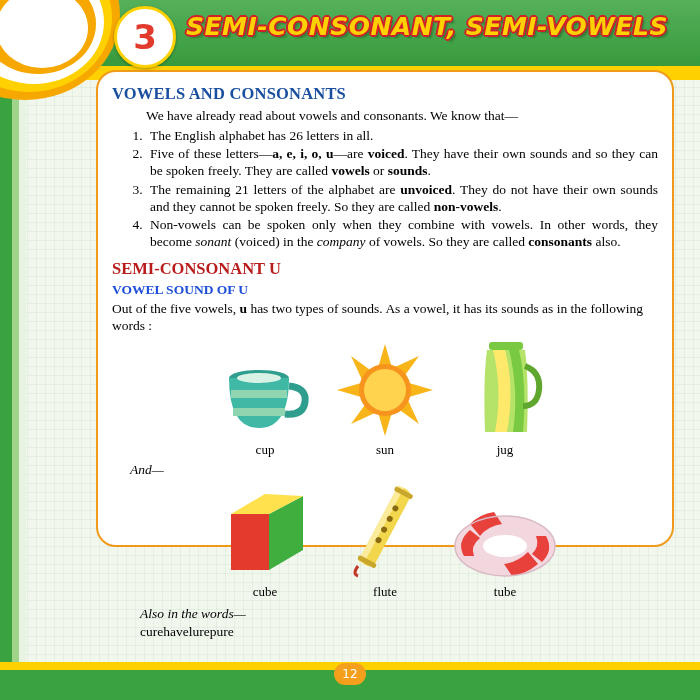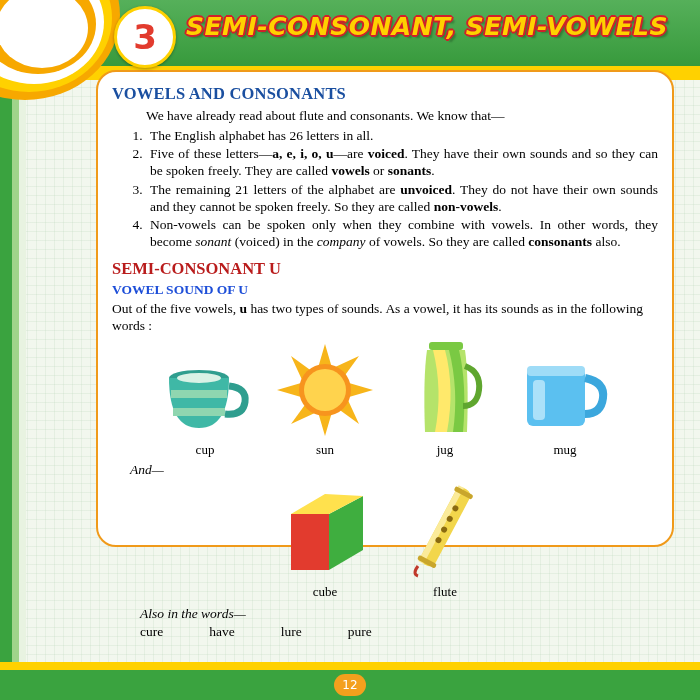--- a/index.html
+++ b/index.html
@@ -186,28 +186,27 @@
   }
   .also-line {
     font-size: 13.5px;
     font-style: italic;
     margin: 6px 0 2px 28px;
   }
   .word-row {
     display: flex;
     margin-left: 28px;
     font-size: 13.5px;
-    gap: 46px;
   }
   
   .page-num {
     position: absolute;
     left: 50%;
     transform: translateX(-50%);
-    bottom: 4px;
+    bottom: 15px;
     width: 32px; height: 22px;
     border-radius: 11px;
     background: #f4a01d;
     color: #ffffff;
     font-family: "DejaVu Sans", sans-serif;
     font-size: 12px;
     display: flex;
     align-items: center;
     justify-content: center;
     z-index: 7;
@@ -246,25 +245,25 @@
       <i class="s5"></i>
   </div>
 
   <div class="chap-num">3</div>
   <div class="chap-title">SEMI-CONSONANT, SEMI-VOWELS</div>
 
   <div class="card">
 
     <h2 class="section">VOWELS AND CONSONANTS</h2>
 
-    <p class="intro">We have already read about flute and consonants. We know that—</p>
+    <p class="intro">We have already read about vowels and consonants. We know that—</p>
 
     <ol class="facts">
       <li><span>The English alphabet has 26 letters in all.</span></li>
-      <li>Five of these letters—<b>a, e, i, o, u</b>—are <b>voiced</b>. They have their own sounds and so they can be spoken freely. They are called <b>vowels</b> or <b>sonants</b>.</li>
+      <li>Five of these letters—<b>a, e, i, o, u</b>—are <b>voiced</b>. They have their own sounds and so they can be spoken freely. They are called <b>vowels</b> or <b>sounds</b>.</li>
       <li>The remaining 21 letters of the alphabet are <b>unvoiced</b>. They do not have their own sounds and they cannot be spoken freely. So they are called <b>non-vowels</b>.</li>
       <li>Non-vowels can be spoken only when they combine with vowels. In other words, they become <i>sonant</i> (voiced) in the <i>company</i> of vowels. So they are called <b>consonants</b> also.</li>
     </ol>
 
     <h2 class="section2">SEMI-CONSONANT U</h2>
     <h3 class="subhead">VOWEL SOUND OF U</h3>
     <p class="para">Out of the five vowels, <b>u</b> has two types of sounds. As a vowel, it has its sounds as in the following words :</p>
 
     <div class="pic-row">
 
@@ -308,31 +307,20 @@
             <rect x="24" y="4" width="34" height="8" rx="3" fill="#7ac943"></rect>
             <path d="M22 12 h38 q4 28 2 82 h-42 q-2 -54 2 -82z" fill="#b5e36a"></path>
             <path d="M28 12 q10 40 2 82 h12 q8 -44 -2 -82z" fill="#ffe96b"></path>
             <path d="M44 12 q10 40 4 82 h10 q4 -48 -4 -82z" fill="#7ac943"></path>
             <path d="M60 28 q16 6 14 24 q-2 16 -16 16" fill="none" stroke="#5fa62f" stroke-width="6"></path>
           </svg>
         </div>
         <div class="pic-label">jug</div>
       </div>
 
-      <div class="pic-cell">
-        <div class="pic-art">
-          <svg width="96" height="92" viewBox="0 0 96 92">
-            <rect x="10" y="20" width="58" height="60" rx="6" fill="#5bc0f0"></rect>
-            <rect x="10" y="20" width="58" height="10" rx="4" fill="#9fdcf7"></rect>
-            <rect x="16" y="34" width="12" height="40" rx="4" fill="#bfe9fb" opacity="0.8"></rect>
-            <path d="M68 32 q20 4 18 20 q-2 16 -18 16" fill="none" stroke="#3ba7dd" stroke-width="8"></path>
-          </svg>
-        </div>
-        <div class="pic-label">mug</div>
-      </div>
     </div>
 
     <div class="and-line">And—</div>
 
     <div class="pic-row">
 
       <div class="pic-cell">
         <div class="pic-art">
           <svg width="96" height="96" viewBox="0 0 96 96">
             <polygon points="14,30 52,30 52,86 14,86" fill="#e23b2e"></polygon>
@@ -356,20 +344,34 @@
               <circle cx="44" cy="38" r="3" fill="#8a6a10"></circle>
               <circle cx="44" cy="50" r="3" fill="#8a6a10"></circle>
               <circle cx="44" cy="62" r="3" fill="#8a6a10"></circle>
             </g>
             <path d="M18 86 q-6 8 0 10" stroke="#c0392b" stroke-width="3" fill="none"></path>
           </svg>
         </div>
         <div class="pic-label">flute</div>
       </div>
 
+      <div class="pic-cell">
+        <div class="pic-art">
+          <svg width="110" height="78" viewBox="0 0 110 78">
+            <ellipse cx="55" cy="44" rx="50" ry="30" fill="#f3d7df"></ellipse>
+            <ellipse cx="55" cy="44" rx="22" ry="11" fill="#ffffff"></ellipse>
+            <path d="M20 22 q10 -10 24 -12 l8 12 q-14 2 -22 12z" fill="#e8413c"></path>
+            <path d="M88 62 q-12 10 -26 12 l-8 -12 q14 -2 24 -12z" fill="#e8413c"></path>
+            <path d="M96 34 q8 14 -4 26 l-10 -8 q8 -8 4 -18z" fill="#e8413c"></path>
+            <path d="M14 54 q-8 -14 6 -26 l10 8 q-10 8 -6 18z" fill="#e8413c"></path>
+            <ellipse cx="55" cy="44" rx="50" ry="30" fill="none" stroke="#d9b9c4" stroke-width="1.5"></ellipse>
+          </svg>
+        </div>
+        <div class="pic-label">tube</div>
+      </div>
     </div>
 
     <div class="also-line">Also in the words—</div>
     <div class="word-row">
       <span>cure</span>
       <span>have</span>
       <span>lure</span>
       <span>pure</span>
     </div>
   </div>

